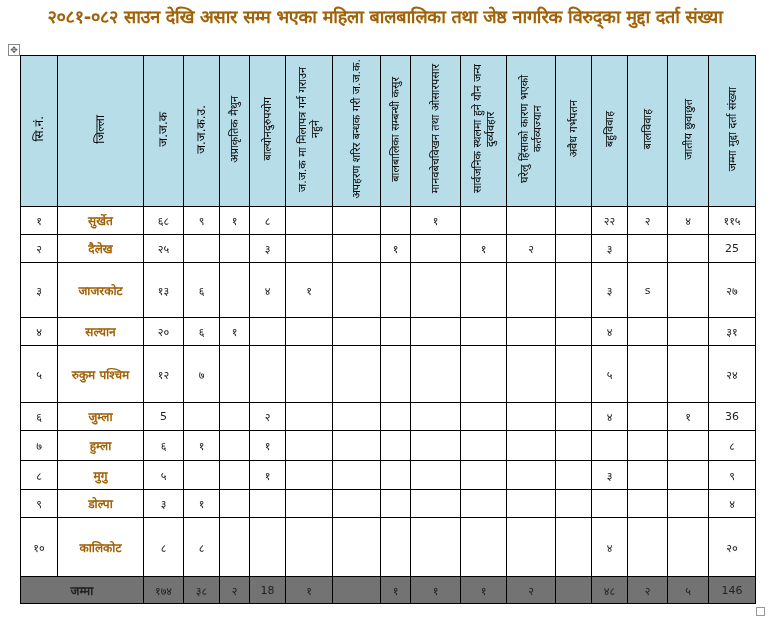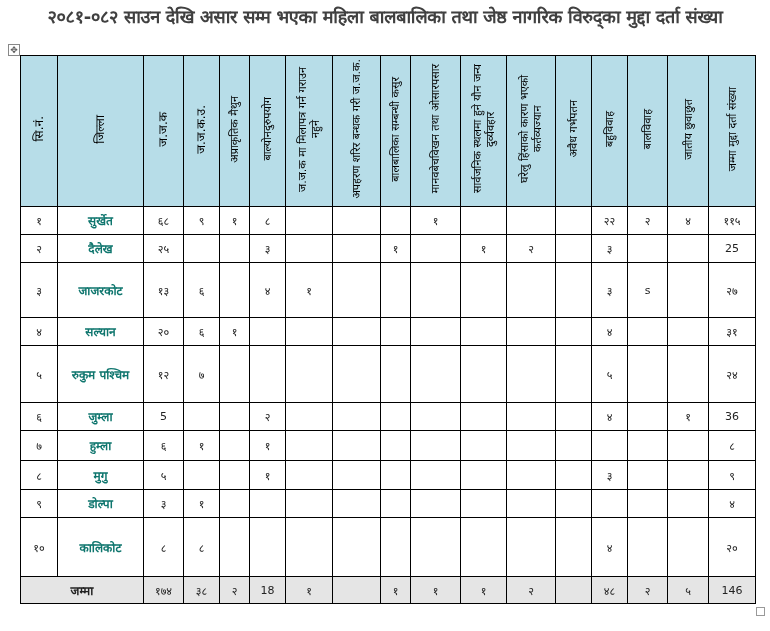--- a/index.html
+++ b/index.html
@@ -1,31 +1,31 @@
 <!DOCTYPE html>
 <html><head>
 <meta charset="utf-8">
 <style>
   html, body { margin:0; padding:0; background:#ffffff; }
   body { width:770px; height:631px; position:relative; overflow:hidden;
          font-family:"DejaVu Sans", "Liberation Sans", sans-serif; color:#000; }
   .title { position:absolute; left:0; top:4px; width:770px; text-align:center;
-           font-size:18px; font-weight:bold; color:#404040; white-space:nowrap; letter-spacing:-0.3px; }
+           font-size:18px; font-weight:bold; color:#a16207; white-space:nowrap; letter-spacing:-0.3px; }
   .move-handle { position:absolute; left:8px; top:44px; width:10px; height:10px;
                  border:1px solid #888; font-size:9px; line-height:10px; text-align:center; color:#555; background:#fff; }
   .resize-handle { position:absolute; left:756px; top:607px; width:7px; height:7px; border:1px solid #999; background:#fff; }
   table.report { position:absolute; left:20px; top:55px; border-collapse:collapse; table-layout:fixed; }
   table.report td, table.report th { border:1.5px solid #000; padding:0; text-align:center; vertical-align:middle; overflow:hidden; }
   thead th { background:#b7dde8; height:150px; font-weight:normal; }
   .vtext { display:inline-block; writing-mode:vertical-rl; transform:rotate(180deg);
            font-size:11px; line-height:13px; max-height:146px; white-space:normal; text-align:center; }
   .vtext.big { font-size:12px; }
   tbody td { font-size:11px; color:#222; }
-  td.district { font-size:12px; font-weight:bold; color:#0f766e; }
-  tr.total td { background:#e5e5e5; height:26px; }
+  td.district { font-size:12px; font-weight:bold; color:#a16207; }
+  tr.total td { background:#737373; height:26px; }
   tr.total td.total-label { font-weight:bold; font-size:12px; }
 </style>
 </head>
 <body>
 
 <div class="title">२०८१-०८२ साउन देखि असार सम्म भएका महिला बालबालिका तथा जेष्ठ नागरिक विरुद्का मुद्दा दर्ता संख्या</div>
 <div class="move-handle">✥</div>
 
 <table class="report">
   <colgroup>

